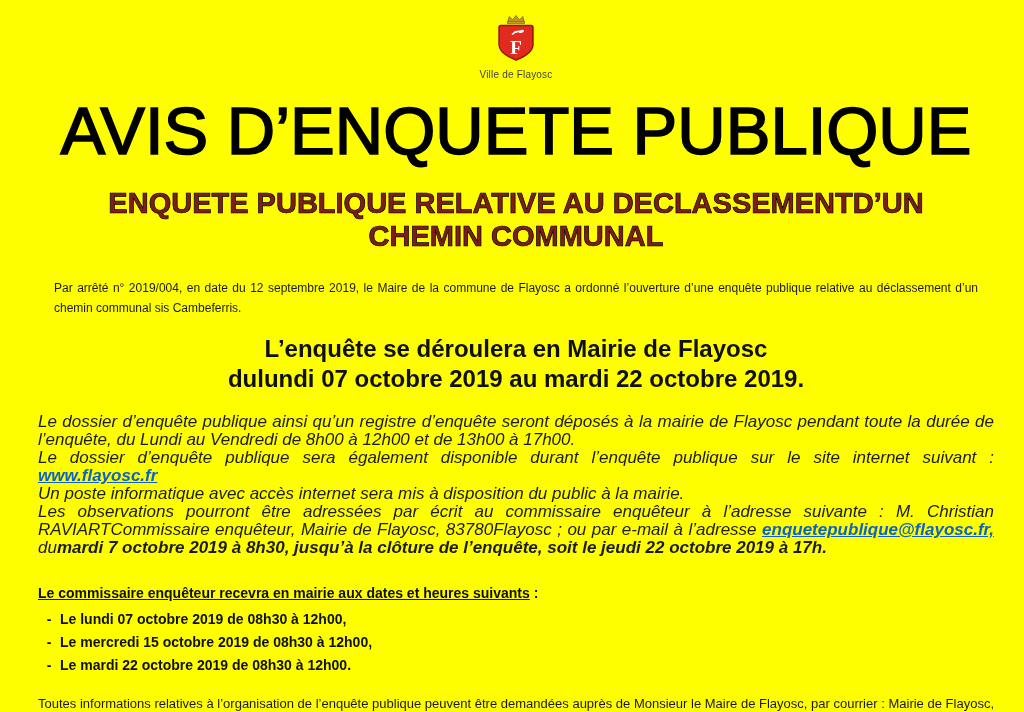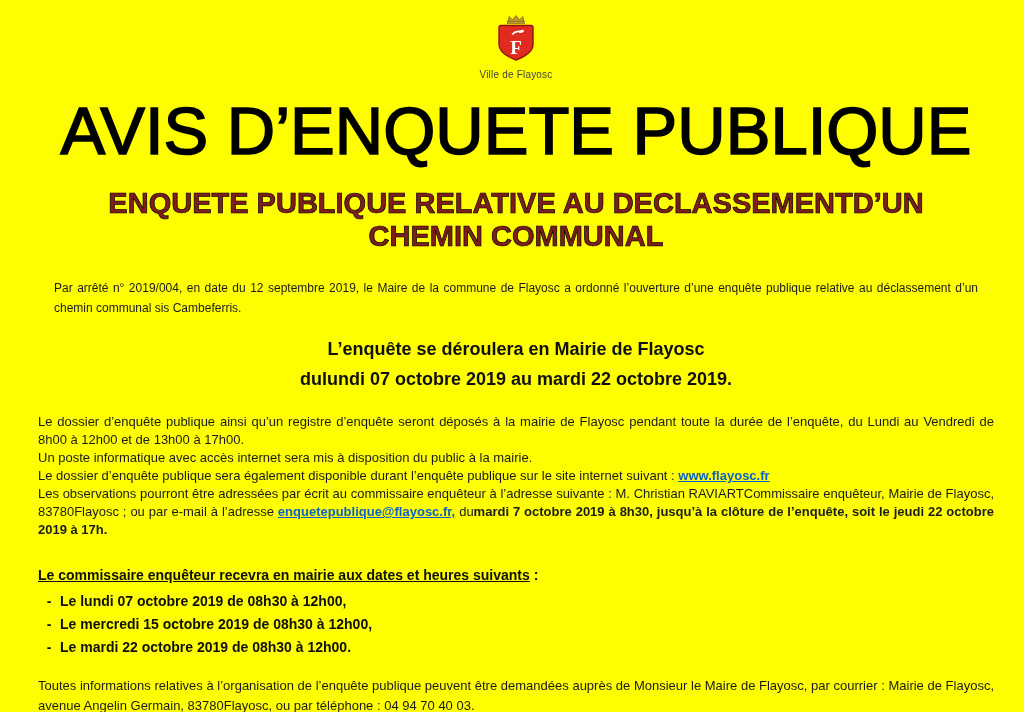--- a/index.html
+++ b/index.html
@@ -42,30 +42,31 @@
   }
   .intro {
     margin: 25px 16px 0;
     font-size: 12px;
     line-height: 20px;
     text-align: justify;
   }
   .highlight {
     margin: 16px 0 0;
     text-align: center;
-    font-size: 18px;
+    font-size: 24px;
     line-height: 30px;
     font-weight: bold;
     color: #101010;
   }
   .details {
     margin: 19px 0 0;
-    font-size: 13px;
+    font-size: 17px;
     line-height: 18px;
     text-align: justify;
+    font-style: italic;
   }
   .details p { margin: 0; }
   .doc-link {
     color: #0D62C9;
     font-weight: bold;
     text-decoration: underline;
     cursor: pointer;
   }
   .bold-run { font-weight: bold; }
   .schedule { margin: 28px 0 0; font-size: 14px; font-weight: bold; color: #101010; }
@@ -103,22 +104,22 @@
 
   <p class="intro">Par arrêté n° 2019/004, en date du 12 septembre 2019, le Maire de la commune de Flayosc a ordonné l’ouverture d’une enquête publique relative au déclassement d’un chemin communal sis Cambeferris.</p>
 
   <div class="highlight">
     <div>L’enquête se déroulera en Mairie de Flayosc</div>
     <div>dulundi 07 octobre 2019 au mardi 22 octobre 2019.</div>
   </div>
 
   <div class="details">
     <p><span>Le dossier d’enquête publique ainsi qu’un registre d’enquête seront déposés à la mairie de Flayosc pendant toute la durée de l’enquête, du Lundi au Vendredi de 8h00 à 12h00 et de 13h00 à 17h00.</span></p>
+    <p><span>Le dossier d’enquête publique sera également disponible durant l’enquête publique sur le site internet suivant : </span><a class="doc-link">www.flayosc.fr</a></p>
     <p><span>Un poste informatique avec accès internet sera mis à disposition du public à la mairie.</span></p>
-    <p><span>Le dossier d’enquête publique sera également disponible durant l’enquête publique sur le site internet suivant : </span><a class="doc-link">www.flayosc.fr</a></p>
     <p><span>Les observations pourront être adressées par écrit au commissaire enquêteur à l’adresse suivante : M. Christian RAVIARTCommissaire enquêteur, Mairie de Flayosc, 83780Flayosc ; ou par e-mail à l’adresse </span><a class="doc-link">enquetepublique@flayosc.fr,</a><span> du</span><span class="bold-run">mardi 7 octobre 2019 à 8h30, jusqu’à la clôture de l’enquête, soit le jeudi 22 octobre 2019 à 17h.</span></p>
   </div>
 
   <div class="schedule">
     <div class="schedule-heading"><span class="u">Le commissaire enquêteur recevra en mairie aux dates et heures suivants</span><span> :</span></div>
     <div class="schedule-list">
       <div class="schedule-item">
         <span class="dash">-</span>
         <span>Le lundi 07 octobre 2019 de 08h30 à 12h00,</span>
       </div>

